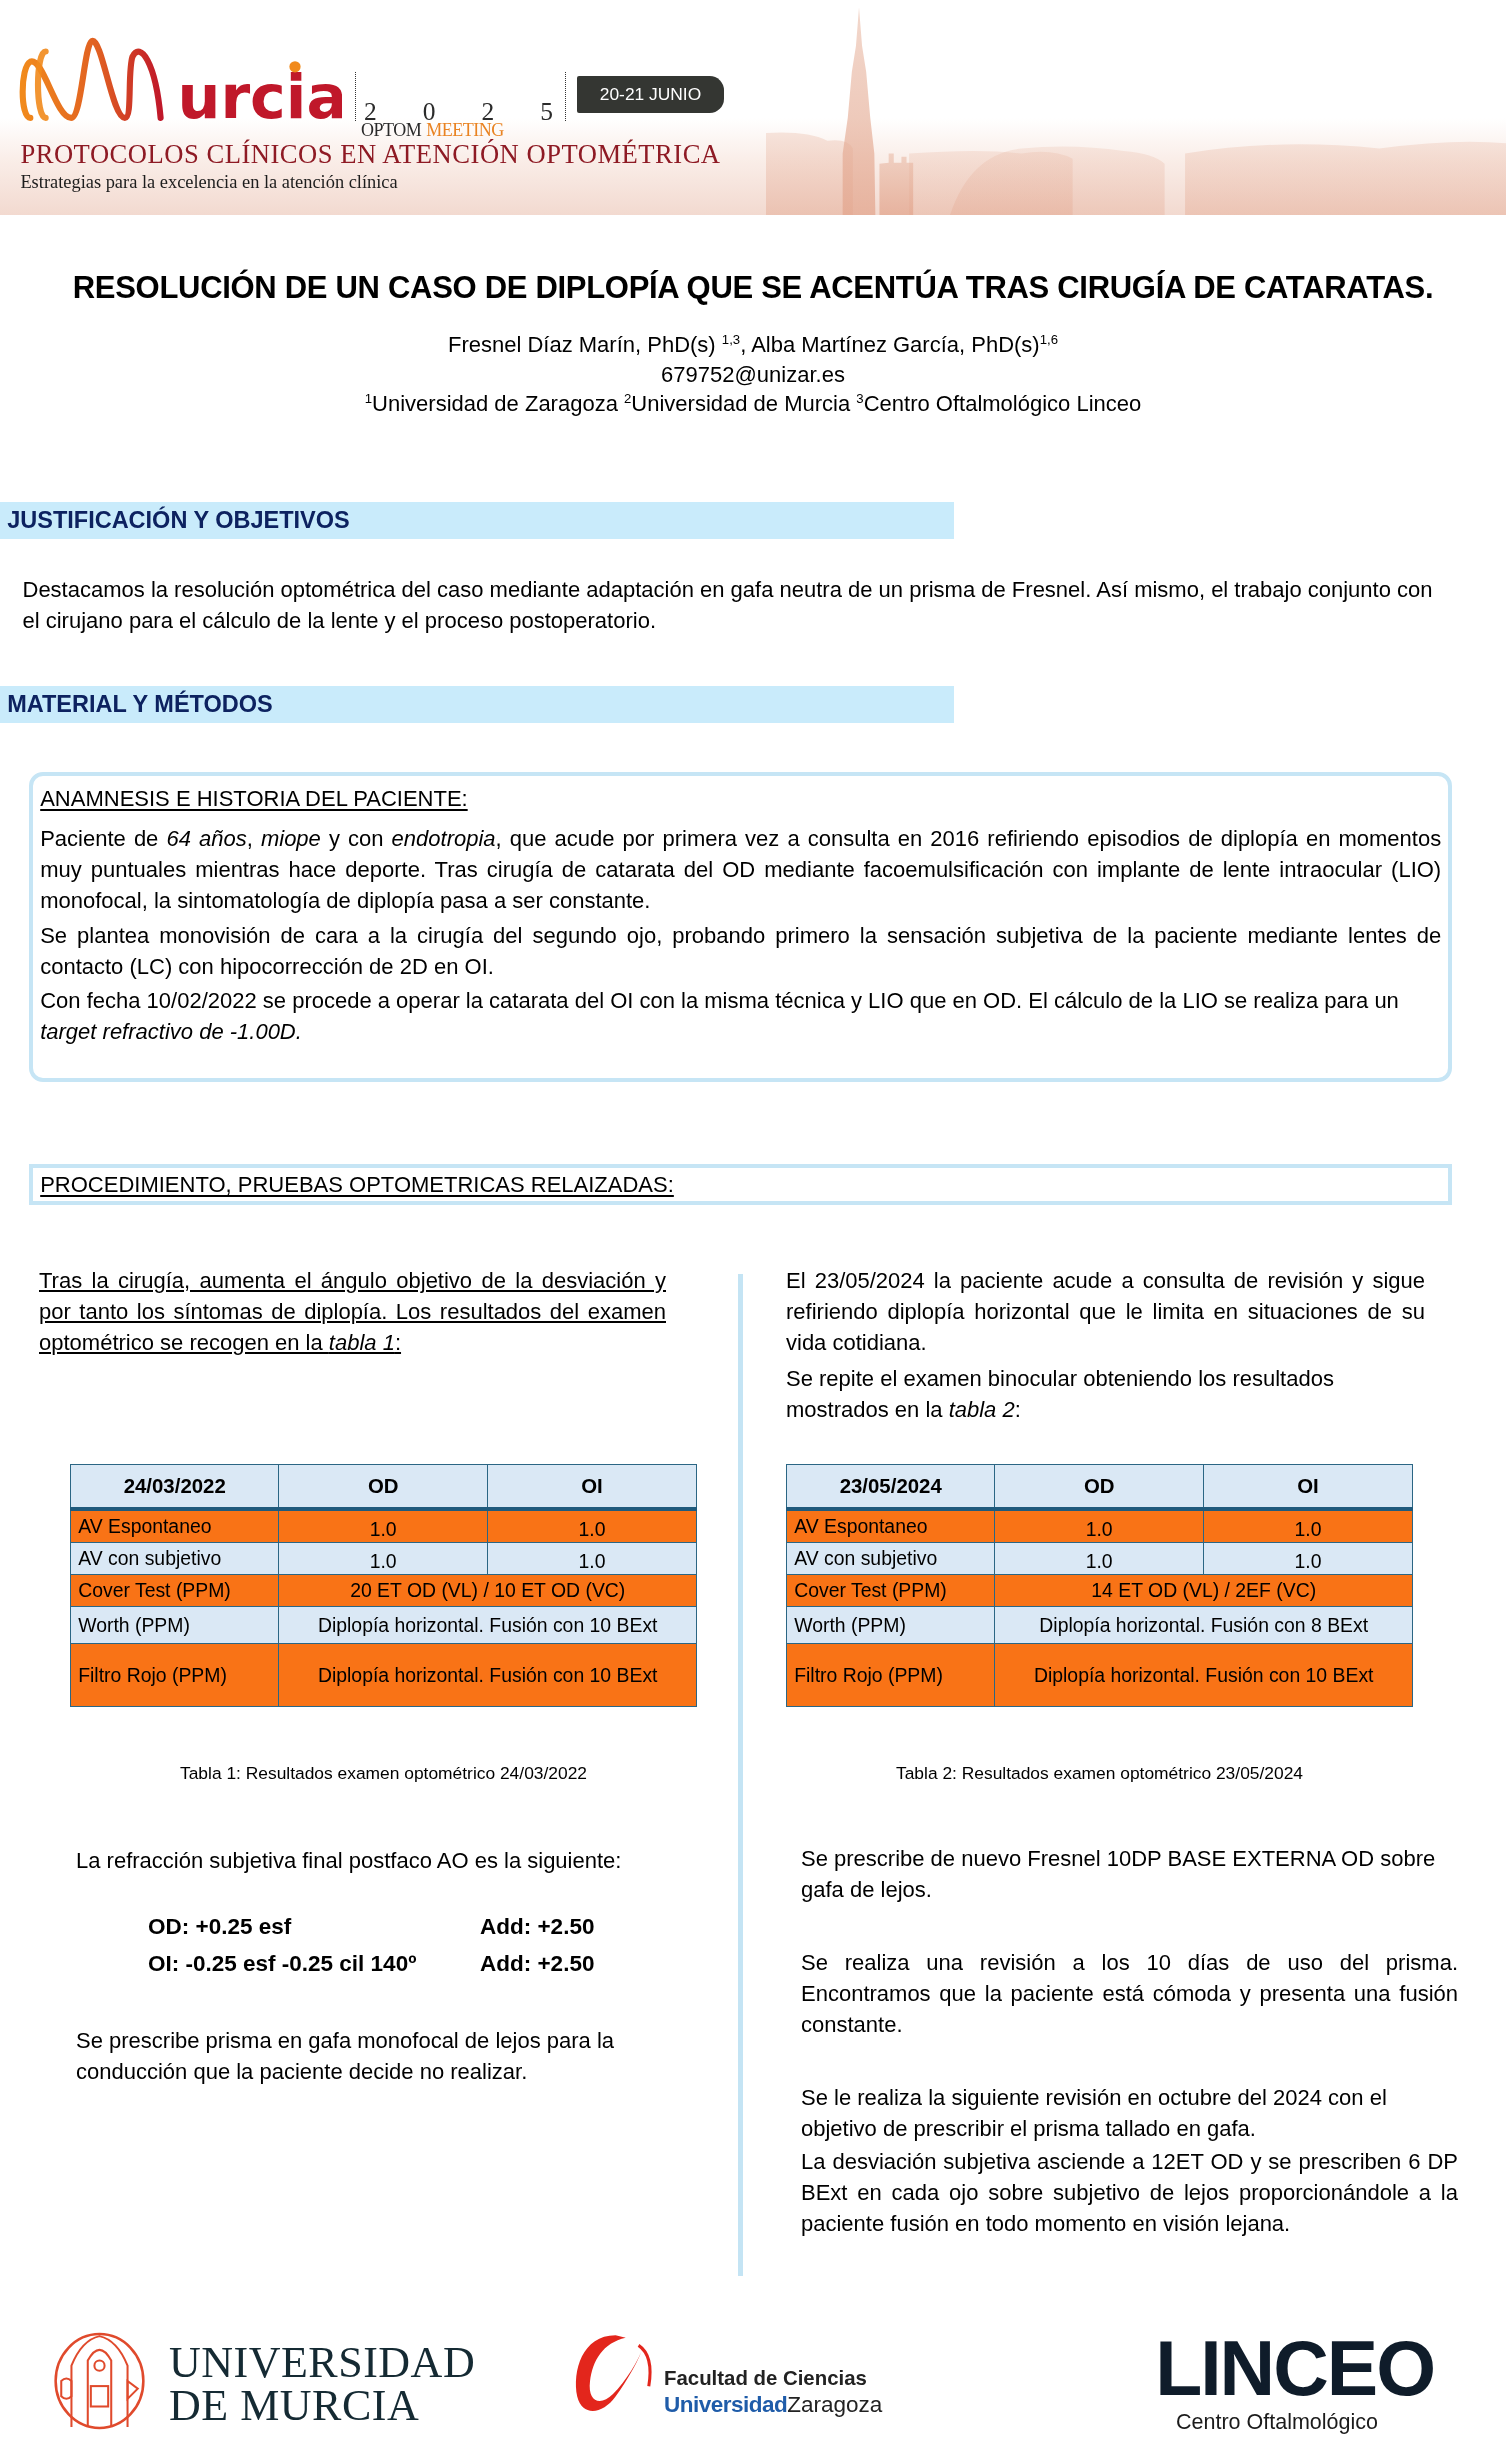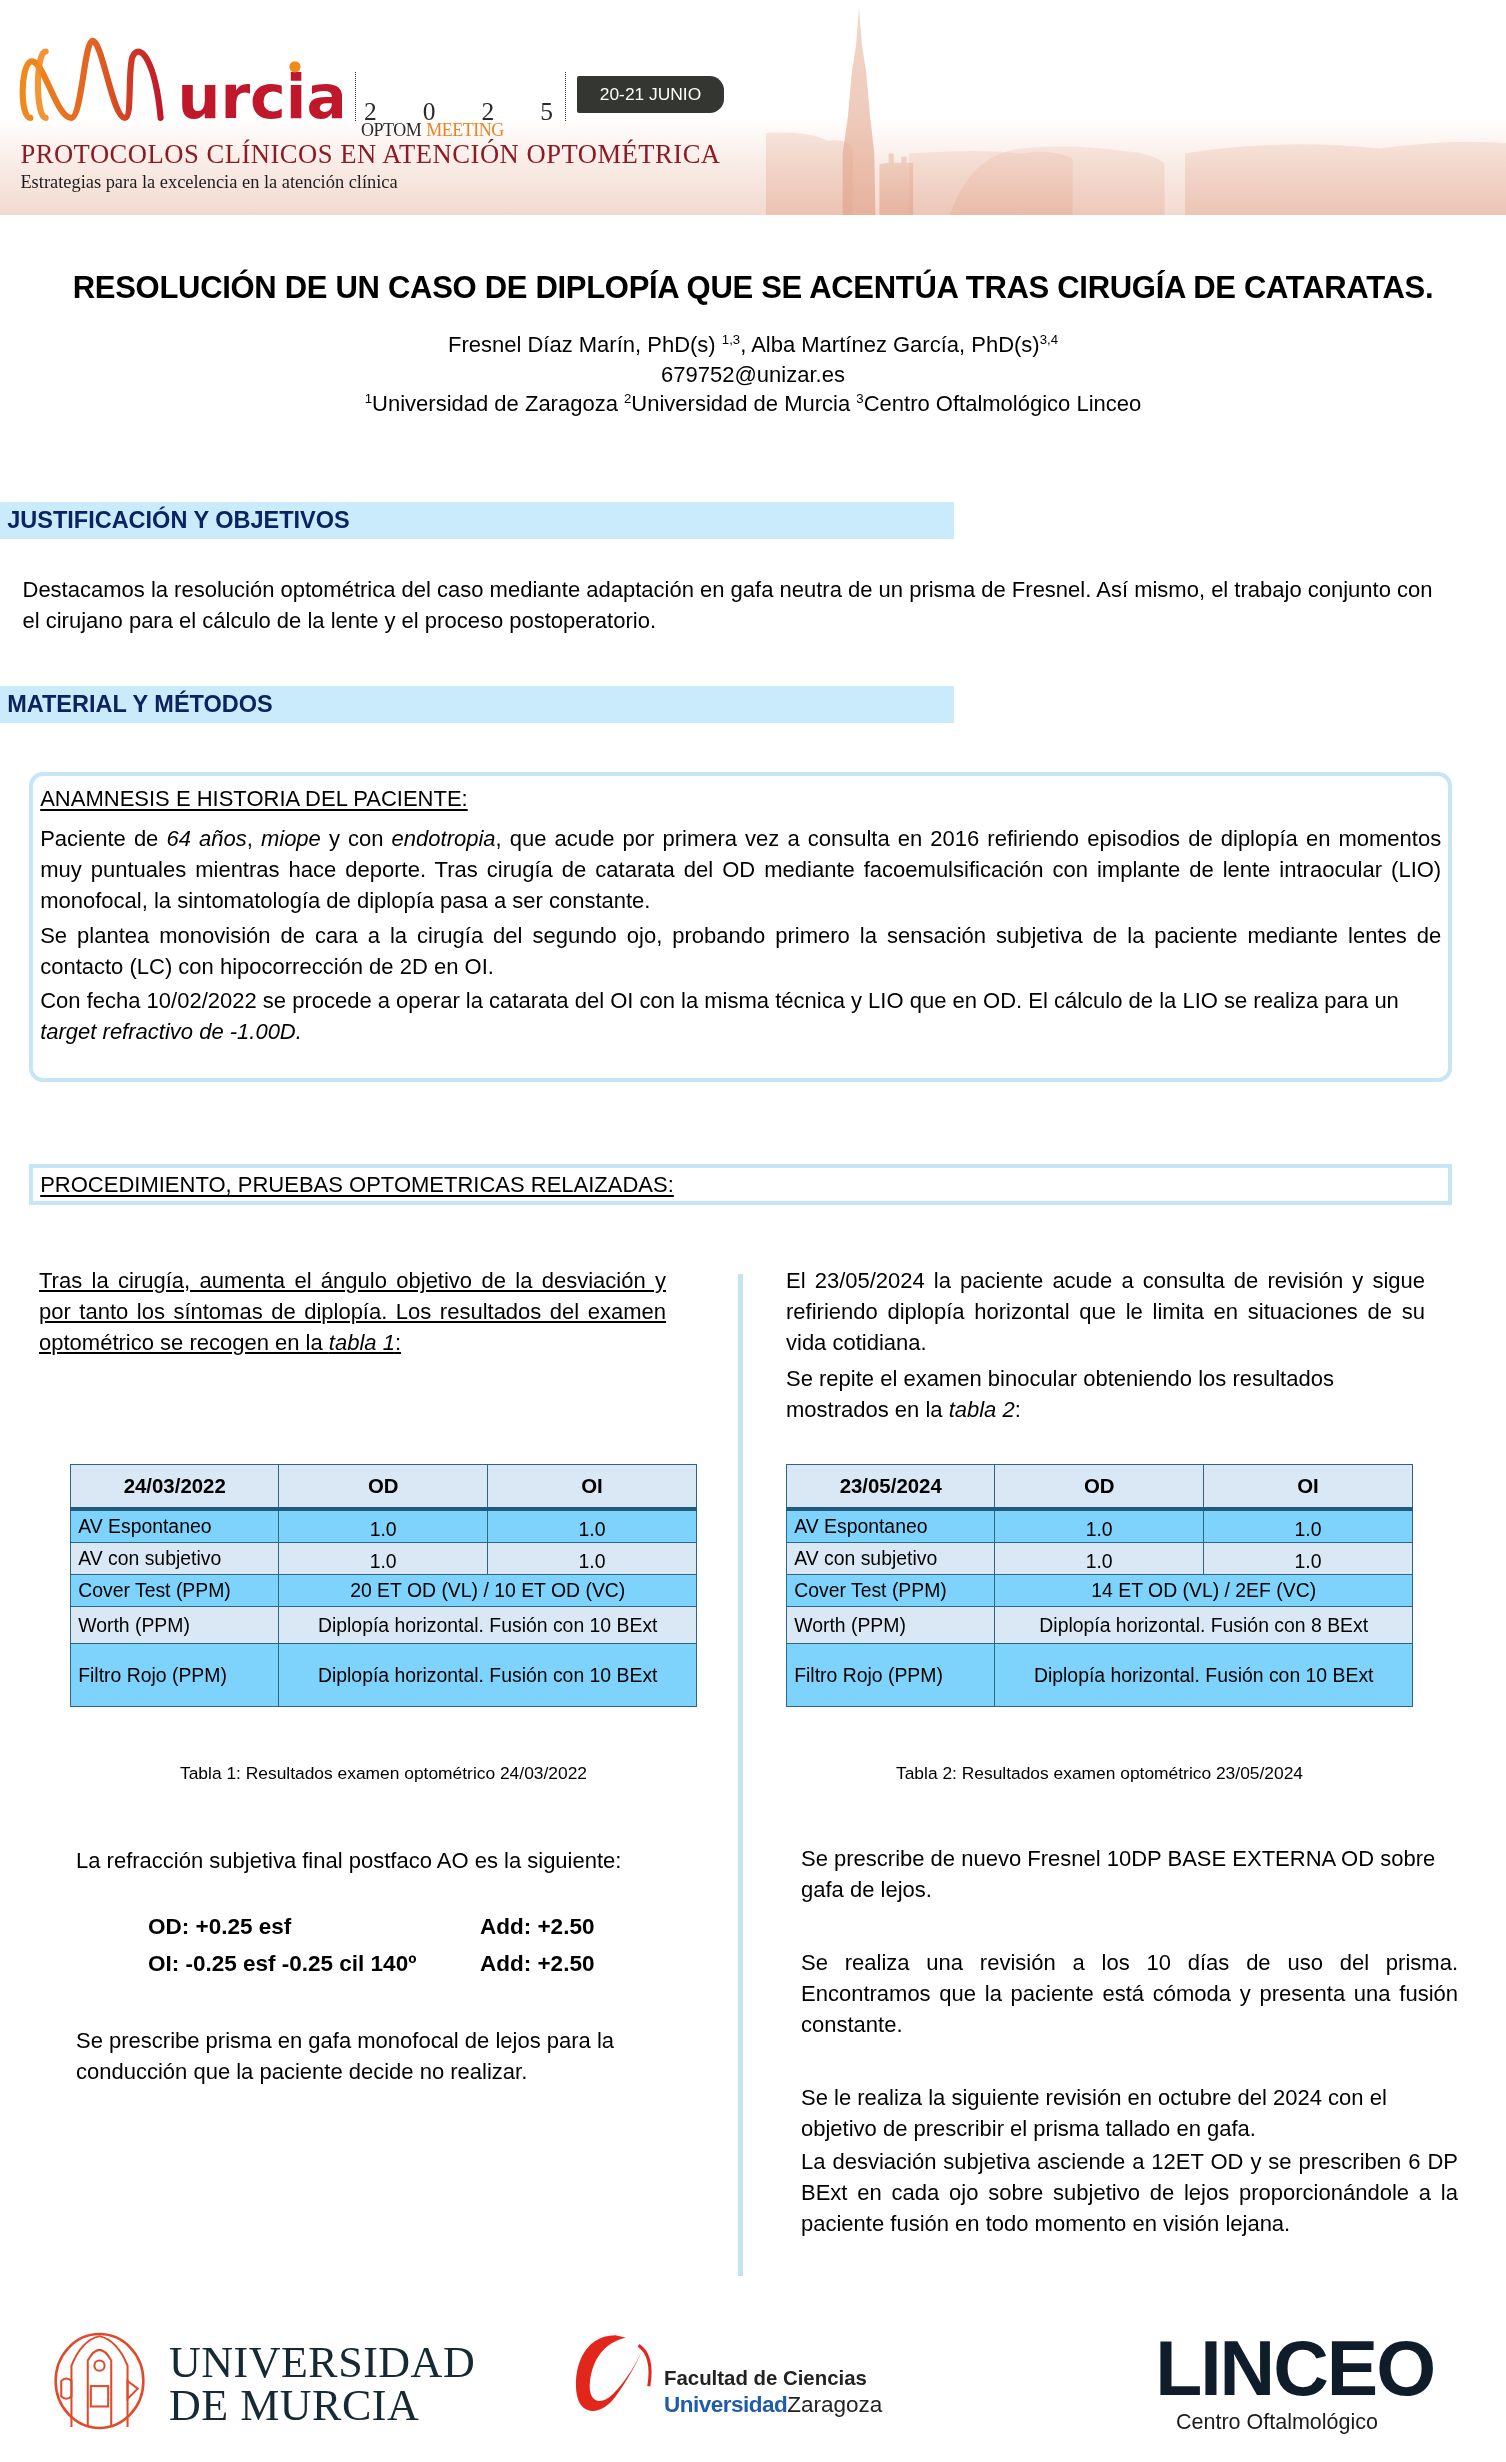--- a/index.html
+++ b/index.html
@@ -56,21 +56,21 @@
 
   
   table.exam {
     position: absolute; border-collapse: collapse; font-size: 19.4px;
     table-layout: fixed;
   }
   table.exam td, table.exam th { border: 1.5px solid #2b6684; }
   table.exam th { background: #dae8f5; font-weight: bold; height: 40px; font-size: 20.4px; }
   table.exam thead tr { border-bottom: 4.6px solid #205a7c; }
   table.exam tr.dark td { background: #dae8f5; }
-  table.exam tr.light td { background: #7dd3fc; margin-top: 31px; }
+  table.exam tr.light td { background: #f97316; margin-top: 31px; }
   table.exam td.lbl { padding-left: 7.2px; text-align: left; }
   table.exam td.val { text-align: center; }
   table.exam td.val-top { text-align: center; vertical-align: top; padding-top: 7.2px; }
   .caption { font-size: 17.4px; text-align: center; }
 
   .rx { font-size: 22.5px; font-weight: bold; }
 
   
   #um-logo { left: 51px; top: 2330px; width: 388px; height: 102px; }
   #uz-logo { left: 567px; top: 2330px; width: 368px; height: 102px; }
@@ -121,21 +121,21 @@
     <span>2</span>
     <span>5</span>
   </div>
 </div>
 <div class="dotsep" style="left:565px"></div>
 <div id="date-pill" class="abs">20-21 JUNIO</div>
 <div id="conf-title" class="abs">PROTOCOLOS CLÍNICOS EN ATENCIÓN OPTOMÉTRICA</div>
 <div id="conf-subtitle" class="abs">Estrategias para la excelencia en la atención clínica</div>
 
 <div id="paper-title" class="abs">RESOLUCIÓN DE UN CASO DE DIPLOPÍA QUE SE ACENTÚA TRAS CIRUGÍA DE CATARATAS.</div>
-<div class="abs center-line" style="top:332px"><span>Fresnel Díaz Marín, PhD(s) </span><sup>1,3</sup><span>, Alba Martínez García, PhD(s)</span><sup>3,4</sup></div>
+<div class="abs center-line" style="top:332px"><span>Fresnel Díaz Marín, PhD(s) </span><sup>1,3</sup><span>, Alba Martínez García, PhD(s)</span><sup>1,6</sup></div>
 <div class="abs center-line" style="top:362px">679752@unizar.es</div>
 <div class="abs center-line" style="top:391px"><sup>1</sup><span>Universidad de Zaragoza </span><sup>2</sup><span>Universidad de Murcia </span><sup>3</sup><span>Centro Oftalmológico Linceo</span></div>
 
 <div class="abs sec-bar" style="top:502px">JUSTIFICACIÓN Y OBJETIVOS</div>
 <div class="abs para" style="left:22.5px; top:574px; width:1410px;">Destacamos la resolución optométrica del caso mediante adaptación en gafa neutra de un prisma de Fresnel. Así mismo, el trabajo conjunto con el cirujano para el cálculo de la lente y el proceso postoperatorio.</div>
 
 <div class="abs sec-bar" style="top:686px">MATERIAL Y MÉTODOS</div>
 
 <div class="abs box" style="left:29px; top:772px; width:1423px; height:310px;border-radius:14px;">
   <div class="abs box-title" style="left:7.2px; top:10.2px;">ANAMNESIS E HISTORIA DEL PACIENTE:</div>

